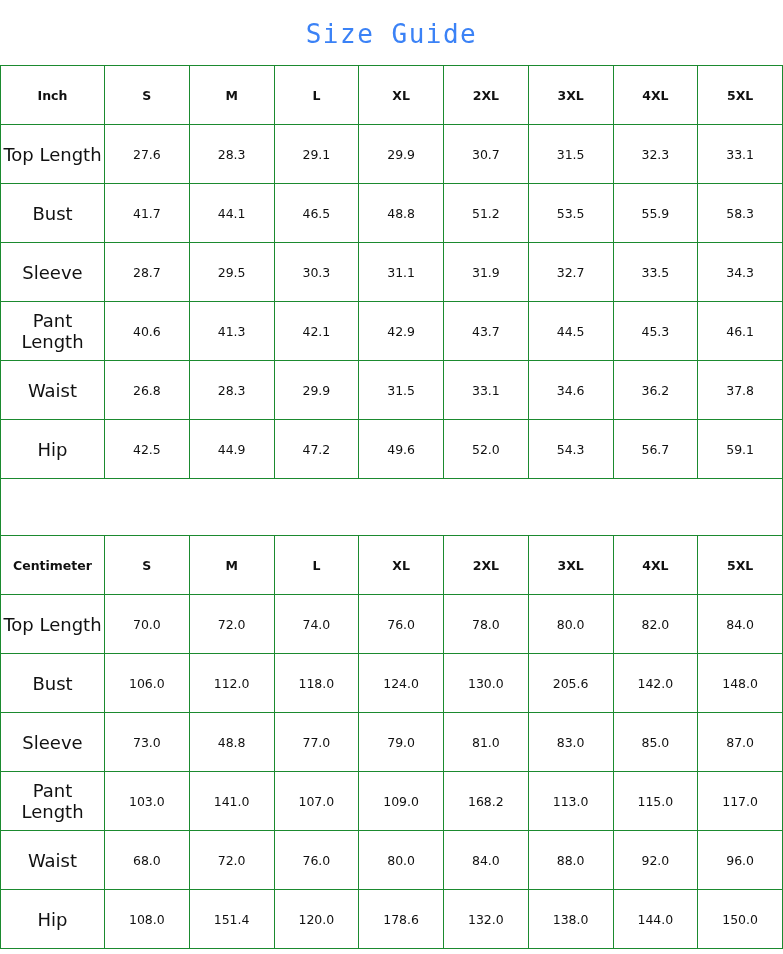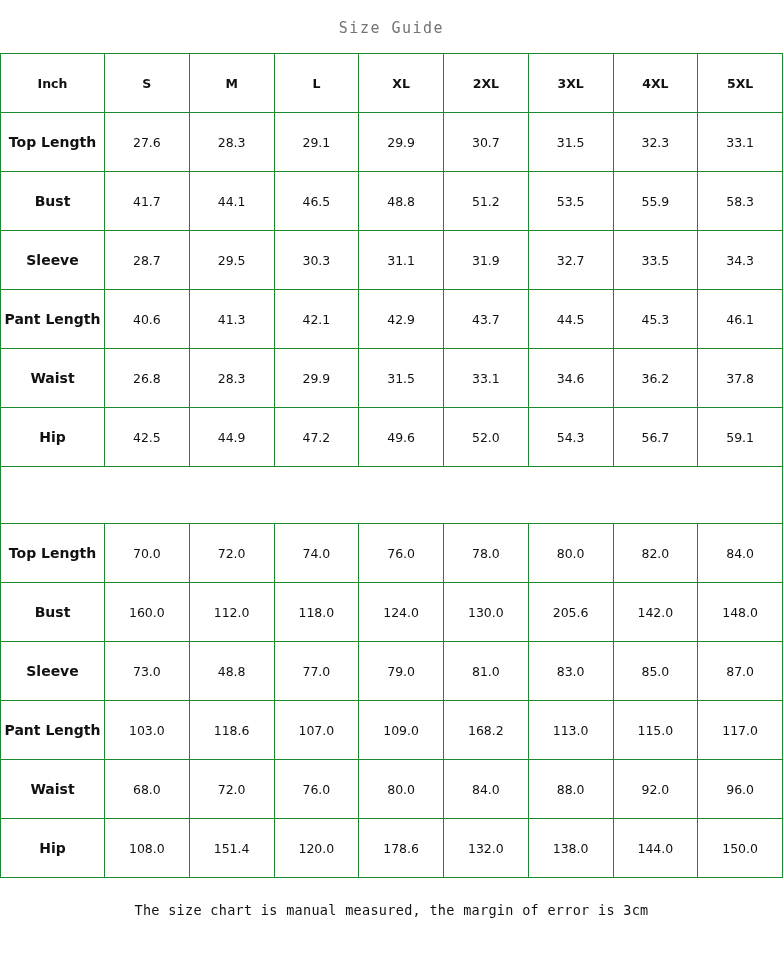--- a/index.html
+++ b/index.html
@@ -16,43 +16,43 @@
   }
   .page {
     width: 783px;
     height: 954px;
     position: relative;
     box-sizing: border-box;
   }
   .title {
     text-align: center;
     font-family: "DejaVu Sans Mono", monospace;
-    font-size: 15px;
+    font-size: 26px;
     letter-spacing: 1.5px;
-    color: #737373;
+    color: #3b82f6;
     padding-top: 19px;
     padding-bottom: 16px;
   }
   table.size-table {
     border-collapse: collapse;
     width: 783px;
     table-layout: fixed;
   }
   table.size-table td {
     border: 1px solid #1b8a2f;
     height: 56px;
     text-align: center;
     vertical-align: middle;
     font-family: "DejaVu Sans", sans-serif;
     font-size: 12.5px;
     color: #111111;
   }
   table.size-table td.label {
-    font-weight: bold;
-    font-size: 14px;
+    font-weight: normal;
+    font-size: 18px;
   }
   table.size-table td.header {
     font-weight: bold;
     font-size: 12.5px;
   }
   table.size-table tr td:first-child {
     width: 101px;
   }
   .gap {
     height: 56px;
@@ -161,33 +161,44 @@
       </tbody>
     </table>
   </div>
 
   <div class="gap"></div>
 
   <div class="tbl-wrap">
     <table class="size-table">
       <tbody>
         <tr>
+          <td class="header">Centimeter</td>
+          <td class="header">S</td>
+          <td class="header">M</td>
+          <td class="header">L</td>
+          <td class="header">XL</td>
+          <td class="header">2XL</td>
+          <td class="header">3XL</td>
+          <td class="header">4XL</td>
+          <td class="header">5XL</td>
+        </tr>
+        <tr>
           <td class="label">Top Length</td>
           <td>70.0</td>
           <td>72.0</td>
           <td>74.0</td>
           <td>76.0</td>
           <td>78.0</td>
           <td>80.0</td>
           <td>82.0</td>
           <td>84.0</td>
         </tr>
         <tr>
           <td class="label">Bust</td>
-          <td>160.0</td>
+          <td>106.0</td>
           <td>112.0</td>
           <td>118.0</td>
           <td>124.0</td>
           <td>130.0</td>
           <td>205.6</td>
           <td>142.0</td>
           <td>148.0</td>
         </tr>
         <tr>
           <td class="label">Sleeve</td>
@@ -196,21 +207,21 @@
           <td>77.0</td>
           <td>79.0</td>
           <td>81.0</td>
           <td>83.0</td>
           <td>85.0</td>
           <td>87.0</td>
         </tr>
         <tr>
           <td class="label">Pant Length</td>
           <td>103.0</td>
-          <td>118.6</td>
+          <td>141.0</td>
           <td>107.0</td>
           <td>109.0</td>
           <td>168.2</td>
           <td>113.0</td>
           <td>115.0</td>
           <td>117.0</td>
         </tr>
         <tr>
           <td class="label">Waist</td>
           <td>68.0</td>

